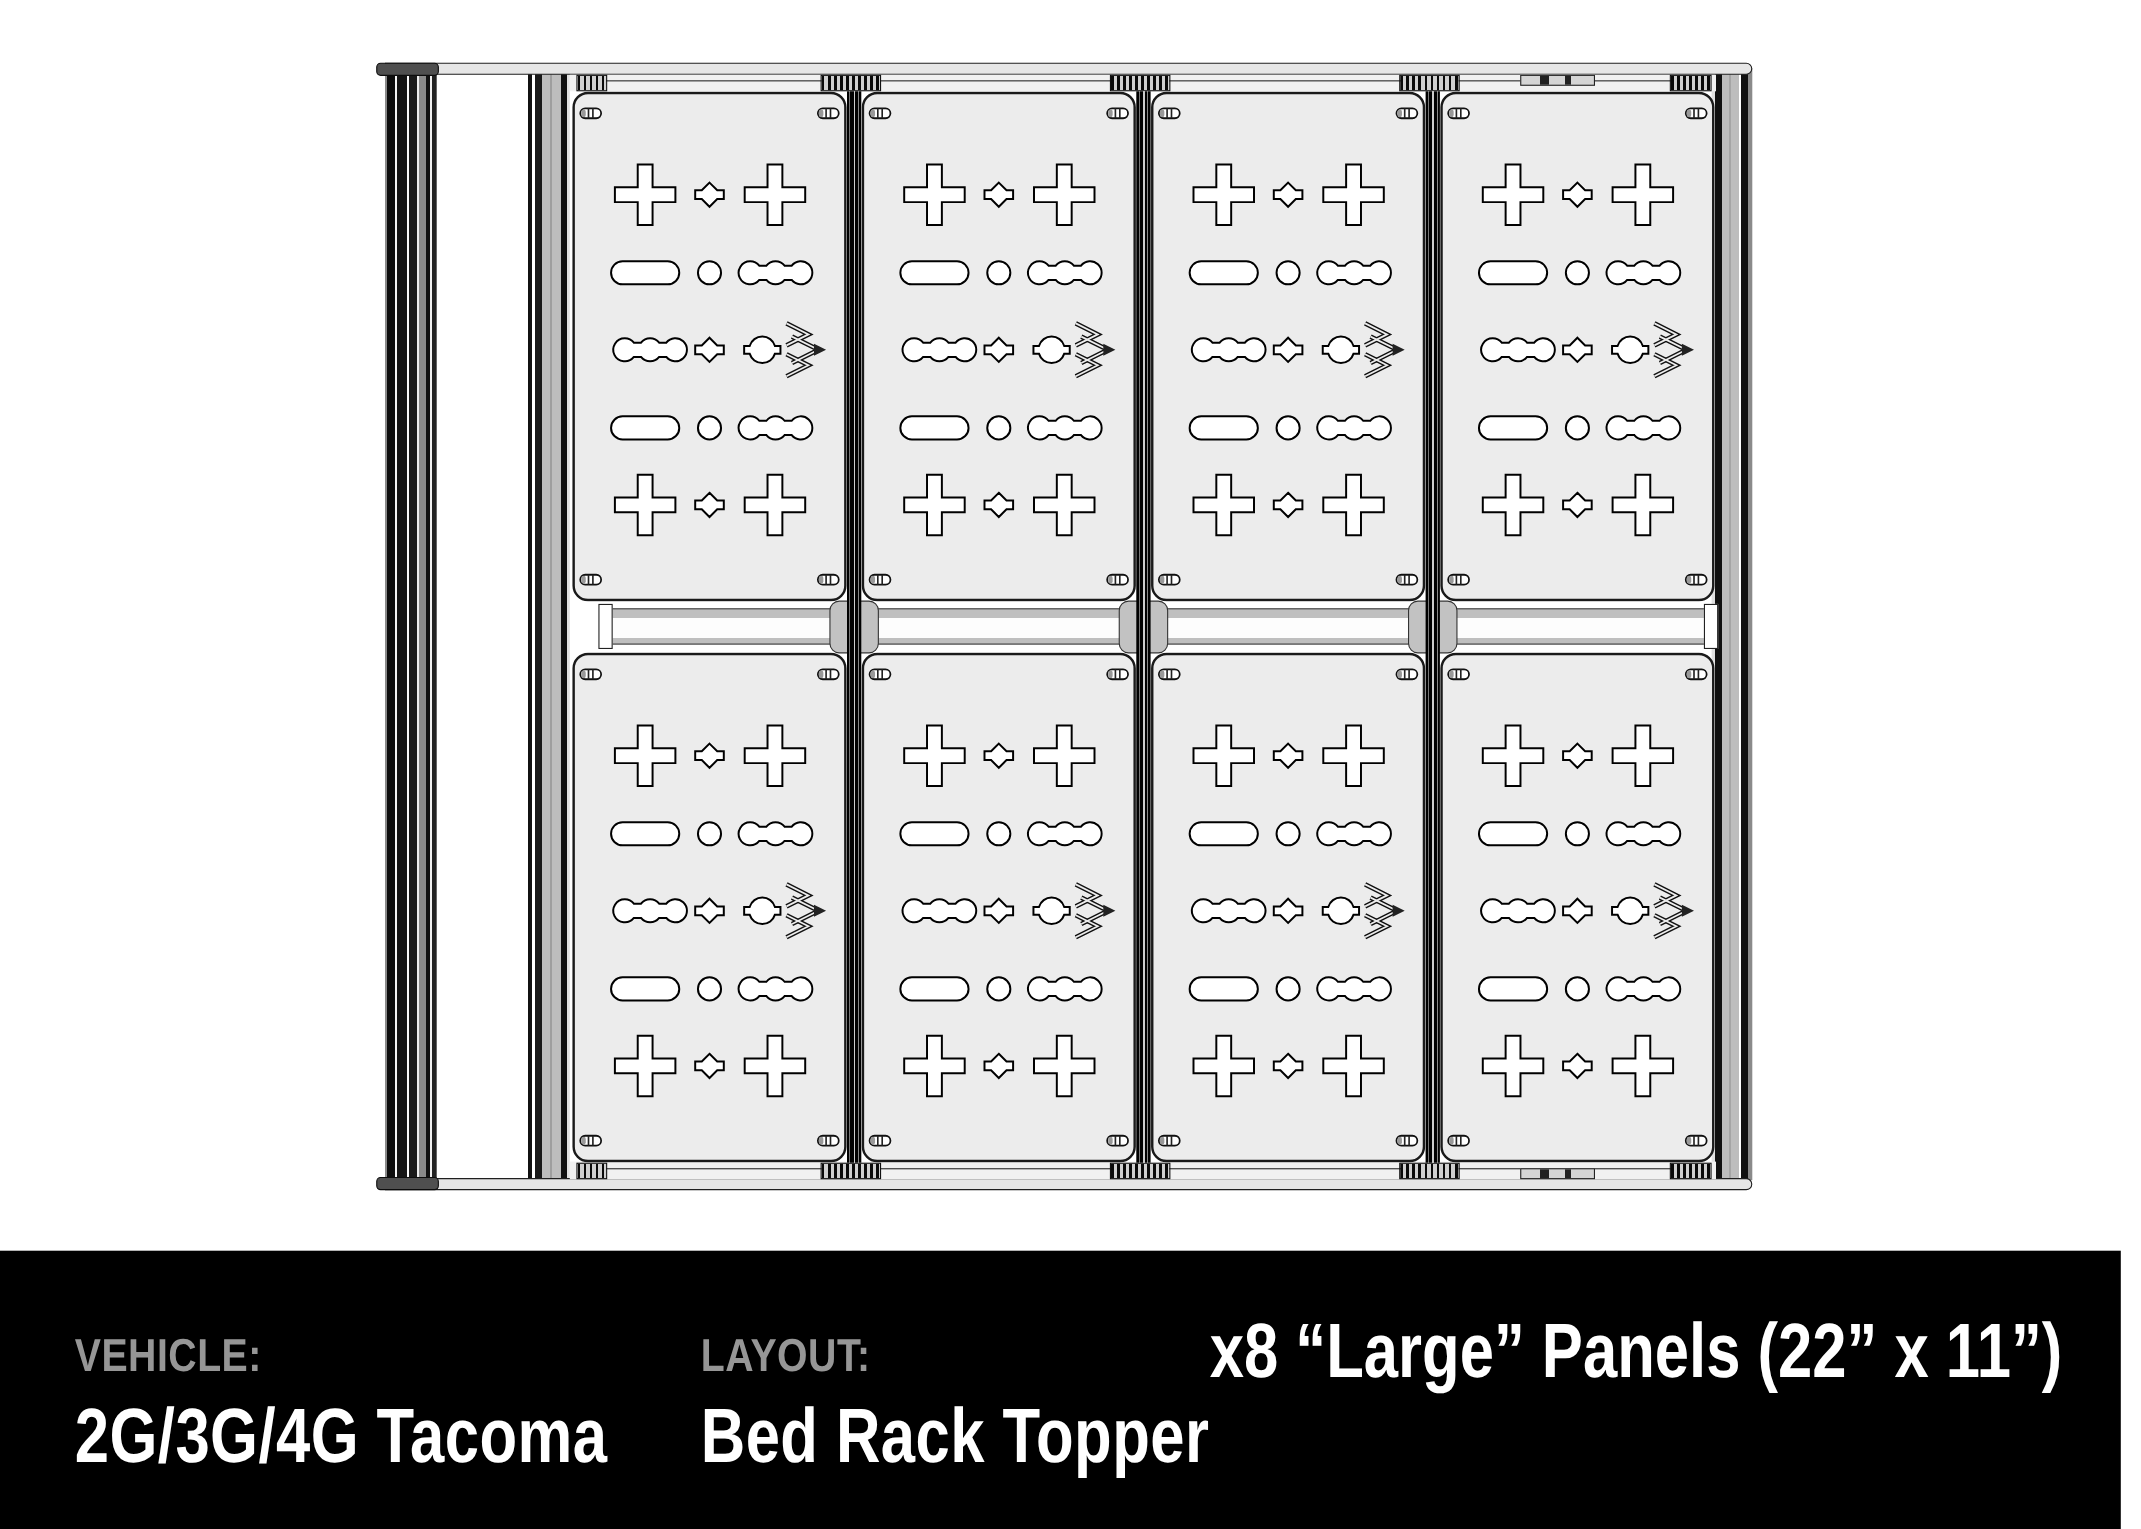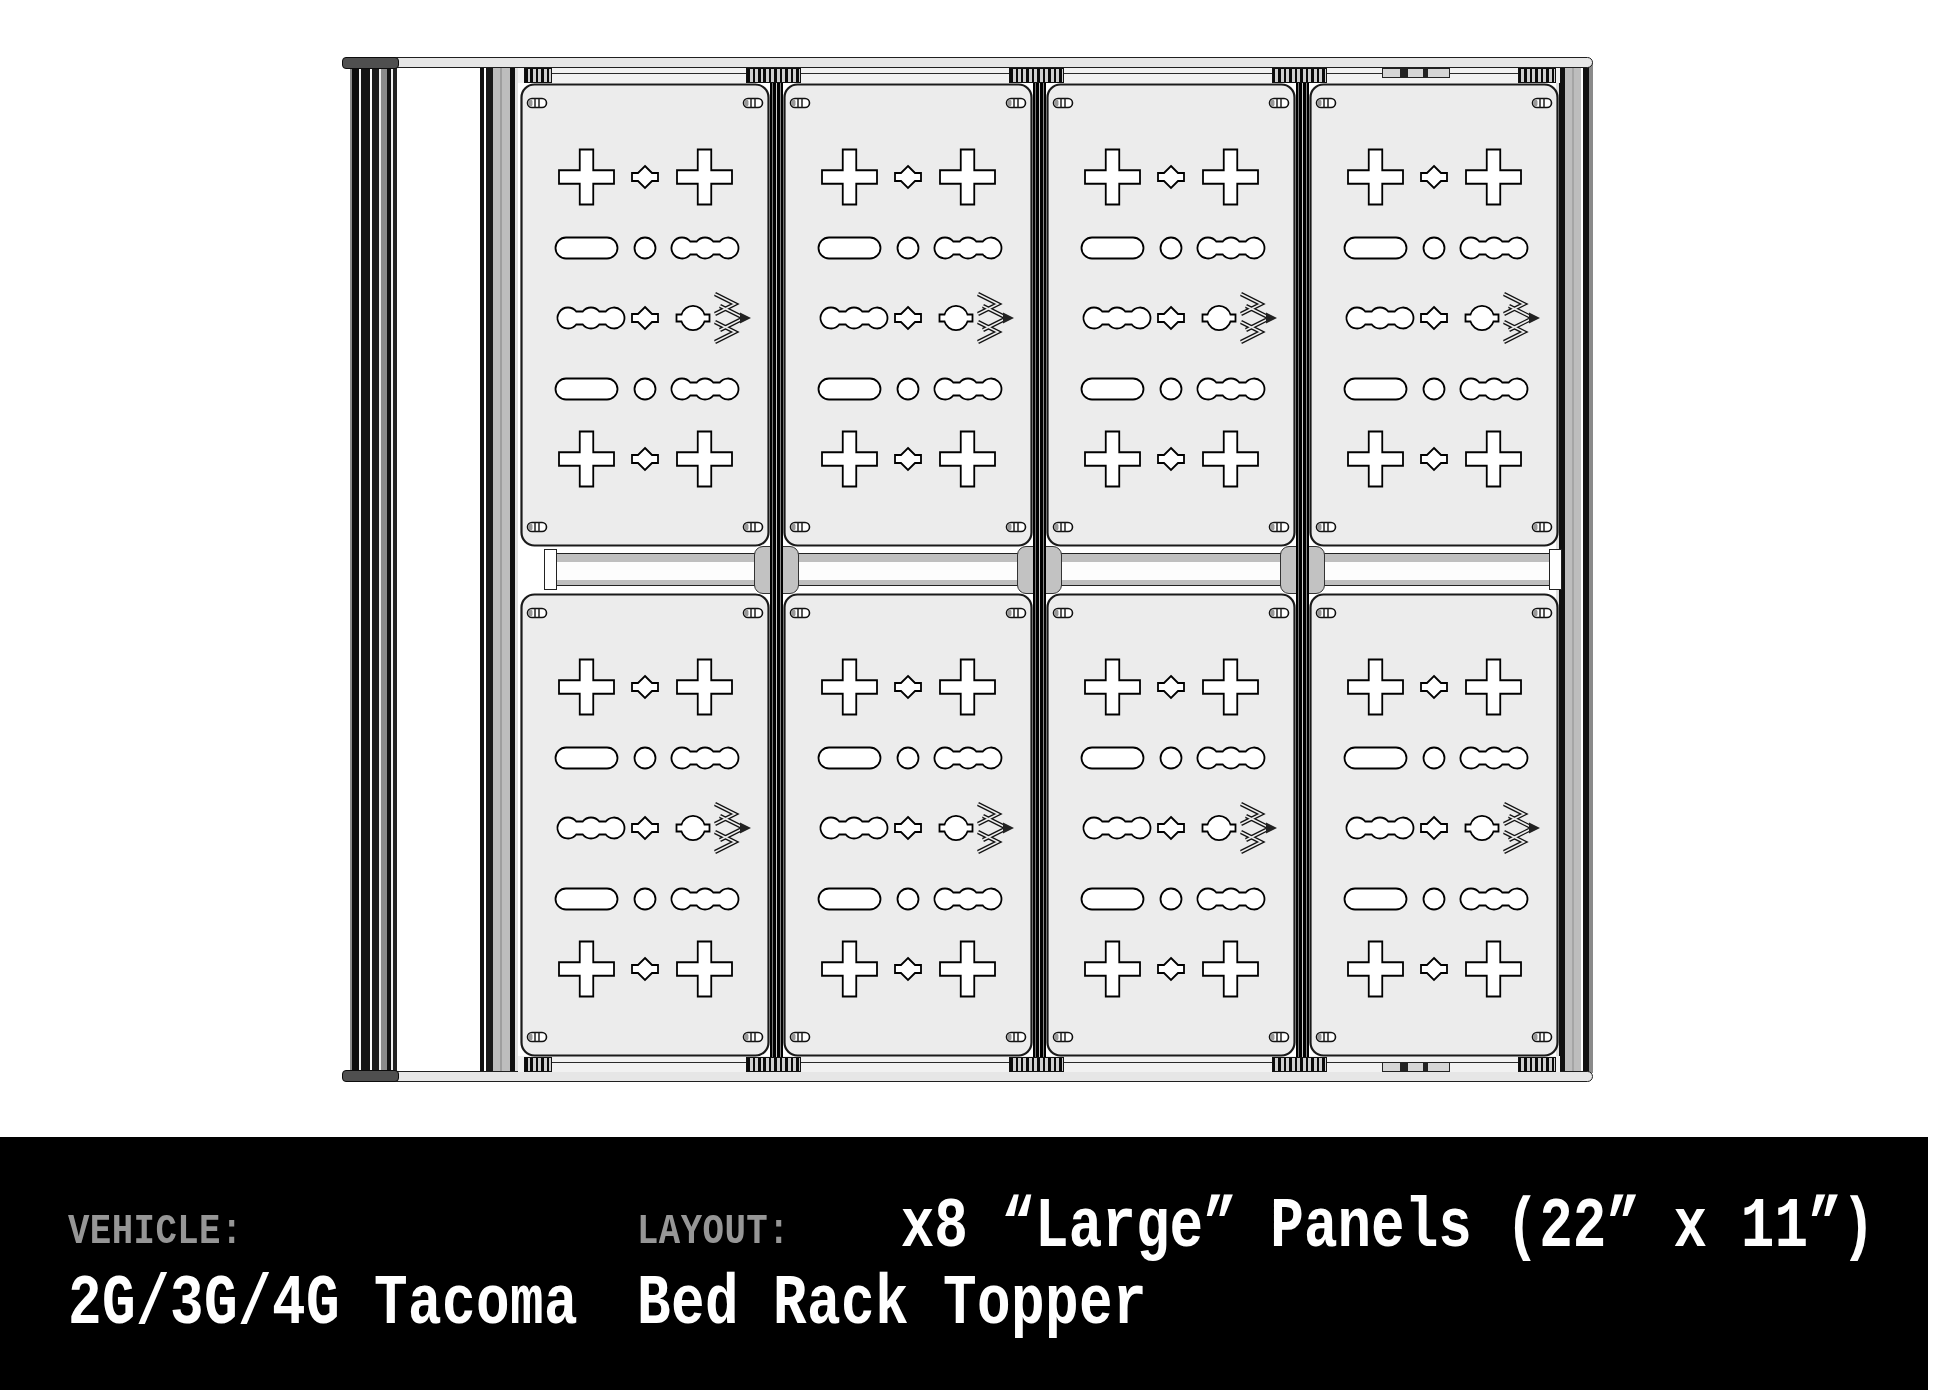--- a/index.html
+++ b/index.html
@@ -1,17 +1,17 @@
 <!DOCTYPE html>
 <html><head>
 <meta charset="utf-8">
 <style>
   html,body{margin:0;padding:0;background:#fff;}
   #stage{position:relative;width:1928px;height:1390px;background:#ffffff;overflow:hidden;
-         font-family:Liberation Mono, monospace;}
+         font-family:Liberation Sans, sans-serif;}
   
   .rail{position:absolute;top:62px;height:1011px;}
   .rail-left-outer{left:350px;width:47px;
     background:linear-gradient(90deg,#8a8a8a 0 2px,#0d0d0d 2px 9px,#f5f5f5 9px 11px,#141414 11px 20px,
       #fafafa 20px 22px,#1a1a1a 22px 29px,#ededed 29px 31px,#8a8a8a 31px 37px,#111 37px 41px,
       #f0f0f0 41px 43px,#222 43px 47px);}
   .rail-left-inner{left:480px;width:38px;
     background:linear-gradient(90deg,#111 0 4px,#fff 4px 6px,#191919 6px 13px,#bdbdbd 13px 20px,
       #9e9e9e 20px 22px,#bdbdbd 22px 30px,#101010 30px 35px,#e0e0e0 35px 38px);}
   .rail-right{left:1556px;width:37px;

